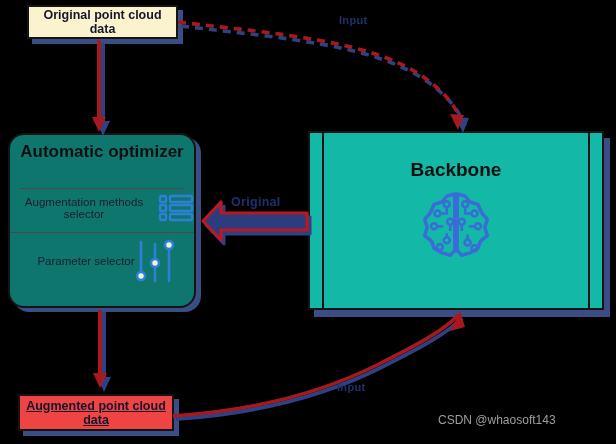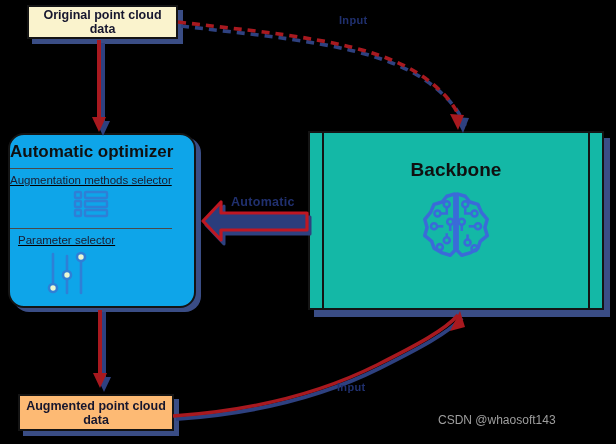--- a/index.html
+++ b/index.html
@@ -4,29 +4,29 @@
 <style>
   html,body{margin:0;padding:0;background:#000;}
   #canvas{
     position:relative;width:616px;height:444px;background:#000;
     font-family:"Liberation Sans", sans-serif;overflow:hidden;padding-left:48px;
   }
   .node{position:absolute;box-sizing:border-box;border:2px solid #141414;
         display:flex;align-items:center;justify-content:center;text-align:center;}
   #original-box{left:27px;top:5px;width:151px;height:34px;background:#faf3cd;
         box-shadow:5px 5px 0 #3a4d85;font-size:12.5px;font-weight:600;color:#16162e;}
-  #augmented-box{left:18px;top:394px;width:156px;height:37px;background:#fdba74;
-        box-shadow:5px 5px 0 #3a4d85;font-size:12.5px;font-weight:600;color:#16162e;}
-  #optimizer-box{left:8px;top:133px;width:188px;height:175px;background:#0ea5e9;
+  #augmented-box{left:18px;top:394px;width:156px;height:37px;background:#ef4444;
+        box-shadow:5px 5px 0 #3a4d85;font-size:12.5px;font-weight:600;color:#16162e;text-decoration:underline;}
+  #optimizer-box{left:8px;top:133px;width:188px;height:175px;background:#0f766e;
         border:2.5px solid #141414;border-radius:16px;box-shadow:5px 4px 0 #3a4d85;
-        display:flex;flex-direction:column;align-items:flex-start;justify-content:flex-start;}
+        display:flex;flex-direction:column;align-items:center;justify-content:flex-start;}
   .opt-title{height:46px;padding-top:7px;font-size:17px;font-weight:bold;color:#101010;
         text-align:center;border-bottom:1px solid #4a4a4a;}
   .opt-section{border-bottom:1px solid #4a4a4a;padding:5px 0 6px 0;
-        display:flex;flex-direction:column;align-items:center;text-decoration:underline;}
+        display:flex;align-items:center;}
   .opt-section:last-child{border-bottom:none;margin-left:8px;}
   .opt-label{font-size:11.5px;font-weight:500;color:#1c1c30;margin-bottom:4px;}
   #backbone-box{left:308px;top:131px;width:296px;height:179px;background:#14b8a6;
         box-shadow:6px 7px 0 #3a4d85;display:block;}
   .bb-line{position:absolute;top:0;bottom:0;width:2px;background:#141414;}
   .bb-line.left{left:12px;} .bb-line.right{right:12px;}
   .bb-title{margin-top:26px;text-align:center;font-size:19px;font-weight:bold;color:#101010;}
   .bb-icon-wrap{display:flex;justify-content:center;margin-top:8px;}
   .edge-label{position:absolute;font-size:11px;font-weight:bold;color:#20306f;letter-spacing:.3px;}
   #input-top-label{left:339px;top:14px;}
@@ -149,17 +149,17 @@
     </g>
 
     <g fill="none">
       <path d="M176 419 C250 414 320 398 380 368 C420 348 448 333 462 318" stroke="#2e4180" stroke-width="4"></path>
       <path d="M173 416 C247 411 317 395 377 365 C417 345 445 330 458 315" stroke="#a8191f" stroke-width="3.5"></path>
       <polygon points="460,311 450,331 465,327" fill="#a8191f"></polygon>
     </g>
   </svg>
 
   <div class="edge-label" id="input-top-label">Input</div>
-  <div class="edge-label" id="feedback-label">Automatic</div>
+  <div class="edge-label" id="feedback-label">Original</div>
   <div class="edge-label" id="input-bottom-label">Input</div>
 
   <div id="watermark">CSDN @whaosoft143</div>
 </div>
 
 </body></html>

